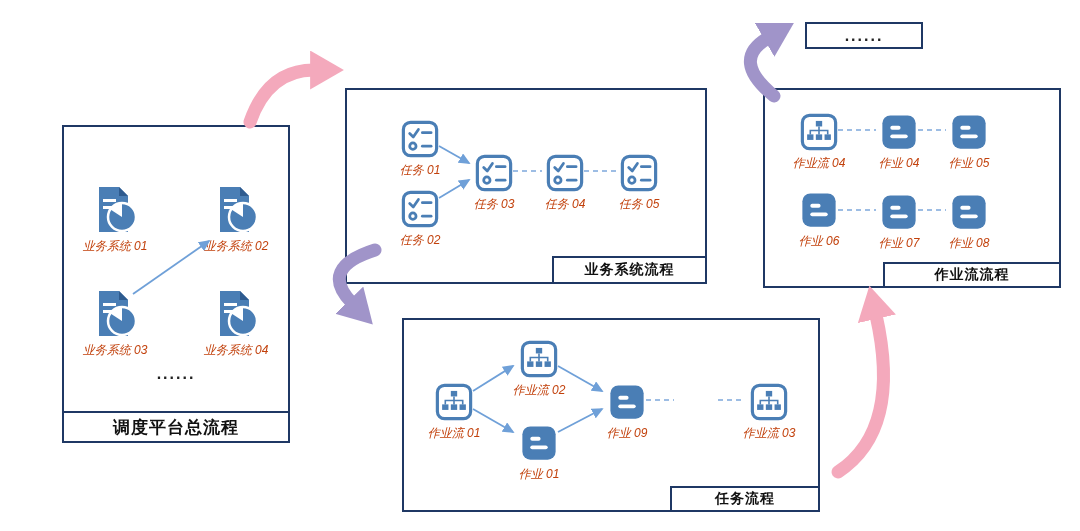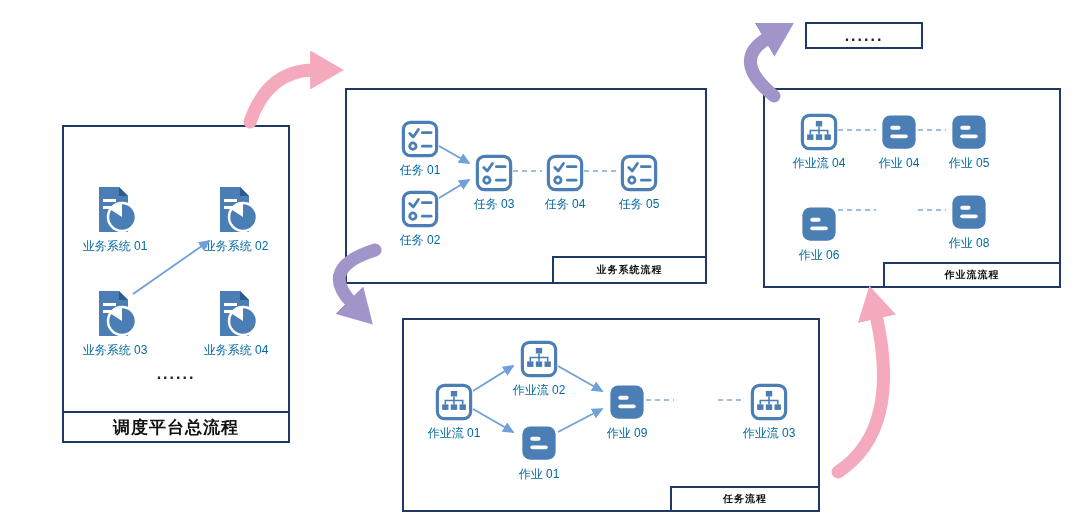--- a/index.html
+++ b/index.html
@@ -12,26 +12,26 @@
   .panel-title-strip {
     position: absolute; left: 0; right: 0; bottom: 0; height: 30px;
     border-top: 2px solid #1f3864; background: #fff;
     display: flex; align-items: center; justify-content: center;
     font-size: 17px; font-weight: bold; color: #111; letter-spacing: 1px;
   }
   .flow-title {
     position: absolute; right: -2px; bottom: -2px;
     border: 2px solid #1f3864; background: #fff;
     display: flex; align-items: center; justify-content: center;
-    font-size: 10px; font-weight: bold; color: #111; letter-spacing: 1px;
+    font-size: 14px; font-weight: bold; color: #111; letter-spacing: 1px;
   }
 
   .node { position: absolute; width: 76px; display: flex; flex-direction: column; align-items: center; }
   .node .ni { width: 38px; height: 38px; display: block; }
-  .node .nl { margin-top: 4px; font-size: 12px; color: #0369a1; white-space: nowrap; }
+  .node .nl { margin-top: 4px; font-size: 12px; color: #c2410c; white-space: nowrap; font-style: italic; }
 
   .node-lg { width: 100px; }
   .node-lg .ni { width: 48px; height: 48px; }
 
   .ellipsis-line { position: absolute; left: 0; right: 0; text-align: center;
     font-size: 16px; font-weight: bold; color: #222; letter-spacing: 2px; }
 
   .more-box {
     position: absolute; left: 805px; top: 22px; width: 118px; height: 27px;
     border: 2px solid #1f3864; background: #fff;
@@ -189,25 +189,31 @@
           <use href="#sym-job"></use>
         </svg>
       <div class="nl">作业 04</div>
     </div>
     <div class="node" style="left:166px; top:23px;">
       <svg class="ni" viewBox="0 0 48 48">
           <use href="#sym-job"></use>
         </svg>
       <div class="nl">作业 05</div>
     </div>
-    <div class="node" style="left:16px; top:115px;">
+    <div class="node" style="left:16px; top:101px;">
       <svg class="ni" viewBox="0 0 48 48">
           <use href="#sym-job"></use>
         </svg>
       <div class="nl">作业 06</div>
+    </div>
+    <div class="node" style="left:96px; top:103px;">
+      <svg class="ni" viewBox="0 0 48 48">
+          <use href="#sym-job"></use>
+        </svg>
+      <div class="nl">作业 07</div>
     </div>
     <div class="node" style="left:166px; top:103px;">
       <svg class="ni" viewBox="0 0 48 48">
           <use href="#sym-job"></use>
         </svg>
       <div class="nl">作业 08</div>
     </div>
     <div class="flow-title" style="width:178px; height:26px;">作业流流程</div>
   </div>
 

